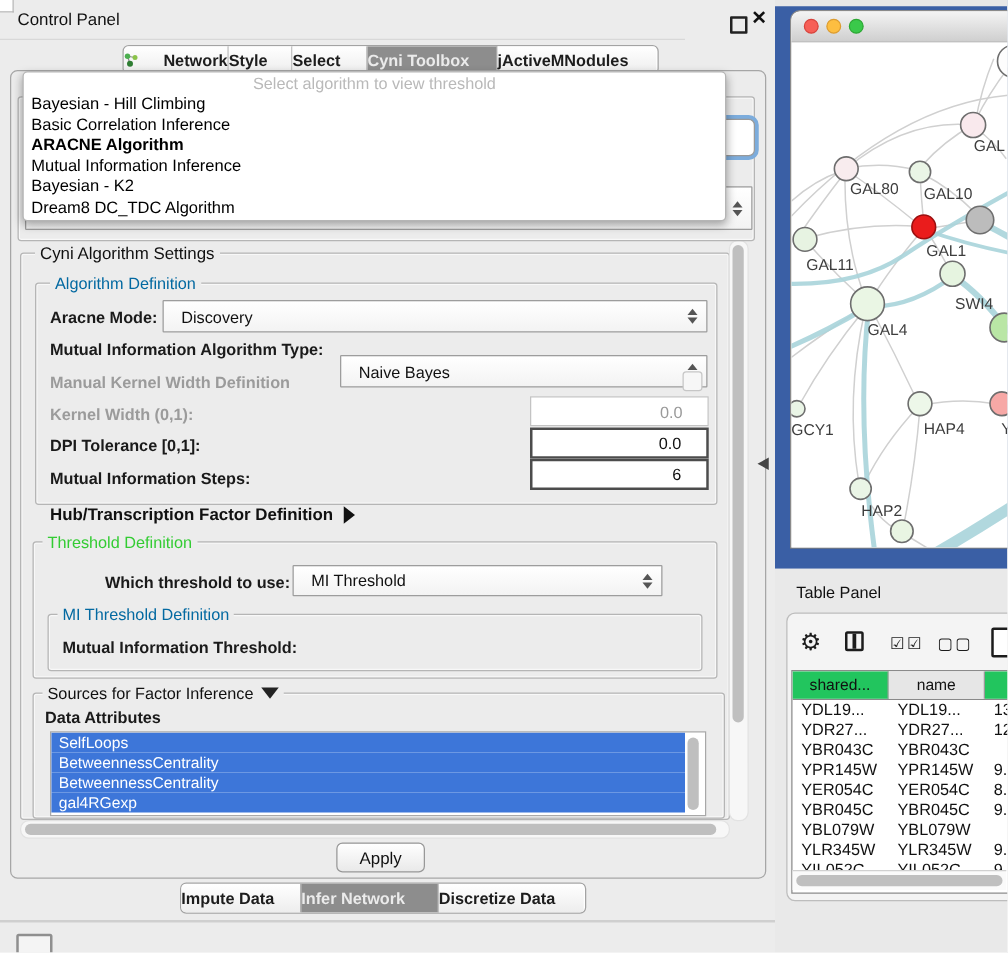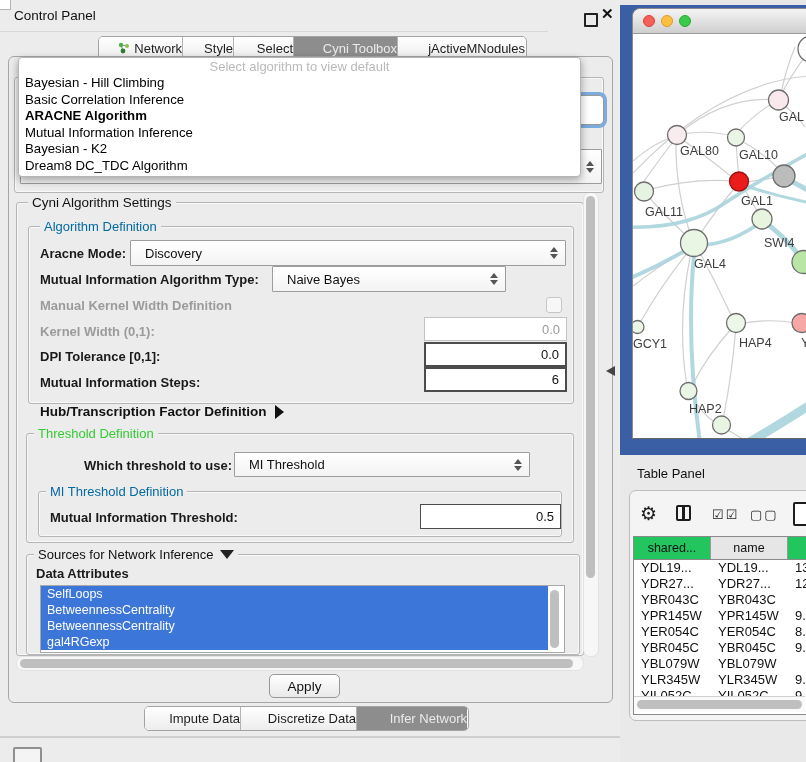--- a/index.html
+++ b/index.html
@@ -5,40 +5,40 @@
   html,body{margin:0;padding:0}
   #screen{position:relative;width:806px;height:762px;background:#ececec;
     font-family:"Liberation Sans",sans-serif;overflow:hidden;color:#111}
   .abs{position:absolute}
   
   .cp-titlebar{left:0;top:0;width:548px;height:31px;border-bottom:1px solid #d8d8d8}
   .cp-title{left:14px;top:8px;font-size:13.5px;color:#111}
   .win-float{left:584px;top:13px;width:10px;height:10px;border:2px solid #222;border-radius:1px}
   .win-close{left:601px;top:5px;font-size:15px;font-weight:bold;color:#111}
   .tabbar{display:flex;border:1px solid #a3a3a3;border-radius:5px;overflow:hidden;background:#fff}
-  .tab{display:flex;align-items:center;justify-content:flex-end;gap:4px;
-    font-size:13px;font-weight:normal;color:#1d1d1d;background:linear-gradient(#ffffff,#ededed);
+  .tab{display:flex;align-items:center;justify-content:space-between;gap:4px;
+    font-size:13px;font-weight:bold;color:#1d1d1d;background:linear-gradient(#ffffff,#ededed);
     border-right:1px solid #b3b3b3;box-sizing:border-box}
   .tab:last-child{border-right:none}
   .tab.sel{background:#8d8d8d;color:#ebebeb}
   .mainbox{left:8px;top:56px;width:603px;height:645px;border:1px solid #a6a6a6;border-radius:6px;background:#ececec}
   .grpbox{border:1px solid #b5b5b5;border-radius:3px;box-shadow:inset 0 0 0 1px rgba(255,255,255,.65)}
   .grptitle{background:#ececec;padding:0 4px;font-size:13px;white-space:nowrap}
   .blue-t{color:#0369a1}
   .green-t{color:#33cc33}
   .lbl{font-size:13px;font-weight:bold;color:#1a1a1a;white-space:nowrap}
   .lbl.dis{color:#9b9b9b}
   .combo{background:linear-gradient(#ffffff,#f3f3f3);border:1px solid #9d9d9d;border-radius:1px;
     font-size:13px;display:flex;align-items:center;padding-left:14px;box-sizing:border-box;color:#111}
   .stepper{position:absolute;right:7px;top:50%;transform:translateY(-50%);display:flex;flex-direction:column;gap:2px}
   .stepper i{display:block;width:0;height:0;border-left:4px solid transparent;border-right:4px solid transparent}
   .stepper .up{border-bottom:5px solid #555}
   .stepper .dn{border-top:5px solid #555}
   .field{background:#fff;border:2px solid #4c4c4c;font-size:13px;display:flex;align-items:center;
-    justify-content:flex-end;padding-right:6px;box-sizing:border-box}
+    justify-content:flex-end;padding-right:20px;box-sizing:border-box}
   .field.dis{border:1px solid #c3c3c3;color:#9a9a9a}
   .cbx{width:14px;height:14px;border:1px solid #c6c6c6;border-radius:3px;background:#f7f7f7}
   .tri-right{display:inline-block;width:0;height:0;border-top:7px solid transparent;
     border-bottom:7px solid transparent;border-left:9px solid #111;vertical-align:-3px;margin-left:8px}
   .tri-down{display:inline-block;width:0;height:0;border-left:7px solid transparent;
     border-right:7px solid transparent;border-top:9px solid #222;vertical-align:0px;margin-left:6px}
   .popup{left:18px;top:57px;width:561px;height:118px;background:#fff;border:1px solid #b5b5b5;
     border-radius:4px;box-shadow:0 3px 8px rgba(0,0,0,.35);z-index:10;overflow:hidden}
   .popup .ph{height:17px;text-align:center;color:#b9b9b9;font-size:13px;line-height:17px}
   .popup .it{height:16.5px;line-height:16.5px;font-size:13.2px;padding-left:6px;color:#000;white-space:nowrap}
@@ -116,21 +116,21 @@
   <div class="abs" style="left:556px;top:95px;width:46px;height:28px;background:#fff;border:1px solid #999;border-radius:5px;box-shadow:0 0 0 3px #7cacdc;z-index:2"></div>
   <div class="abs combo" style="left:20px;top:149px;width:582px;height:35px;color:#9a9a9a;z-index:2">
     <span>gal-filtered sif default node</span>
     <span class="stepper">
         <i class="up"></i>
         <i class="dn"></i>
       </span>
   </div>
 
   <div class="abs popup" id="algo-popup">
-    <div class="ph">Select algorithm to view default</div>
+    <div class="ph">Select algorithm to view threshold</div>
   <div class="it">Bayesian - Hill Climbing</div>
       <div class="it">Basic Correlation Inference</div>
       <div class="it hl">ARACNE Algorithm</div>
       <div class="it">Mutual Information Inference</div>
       <div class="it">Bayesian - K2</div>
       <div class="it">Dream8 DC_TDC Algorithm</div>
     </div>
 
   <div class="abs grpbox" style="left:16px;top:202px;width:566px;height:452px"></div>
   <div class="abs grptitle" style="left:28px;top:195px;font-size:13.5px">Cyni Algorithm Settings</div>
@@ -141,21 +141,21 @@
   <div class="abs lbl" style="left:40px;top:246px">Aracne Mode:</div>
   <div class="abs combo" style="left:130px;top:240px;width:436px;height:26px">
     <span>Discovery</span>
     <span class="stepper">
         <i class="up"></i>
         <i class="dn"></i>
       </span>
   </div>
 
   <div class="abs lbl" style="left:40px;top:272px">Mutual Information Algorithm Type:</div>
-  <div class="abs combo" style="left:272px;top:266px;width:234px;height:26px">
+  <div class="abs combo" style="left:272px;top:284px;width:294px;height:26px">
     <span>Naive Bayes</span>
     <span class="stepper">
         <i class="up"></i>
         <i class="dn"></i>
       </span>
   </div>
 
   <div class="abs lbl dis" style="left:40px;top:298px">Manual Kernel Width Definition</div>
   <div class="abs cbx" style="left:546px;top:297px"></div>
 
@@ -186,27 +186,24 @@
     <span>MI Threshold</span>
     <span class="stepper">
         <i class="up"></i>
         <i class="dn"></i>
       </span>
   </div>
 
   <div class="abs grpbox" style="left:38px;top:491px;width:522px;height:44px"></div>
   <div class="abs grptitle blue-t" style="left:46px;top:484px">MI Threshold Definition</div>
   <div class="abs lbl" style="left:50px;top:510px">Mutual Information Threshold:</div>
-  <div class="abs field" style="left:420px;top:504px;width:141px;height:25px;border-width:1.5px">
-    <span>0.5</span>
-  </div>
 
   <div class="abs grpbox" style="left:26px;top:554px;width:552px;height:99px"></div>
   <div class="abs grptitle" style="left:34px;top:547px">
-    <span>Sources for Network Inference</span><span class="tri-down"></span>
+    <span>Sources for Factor Inference</span><span class="tri-down"></span>
   </div>
   <div class="abs lbl" style="left:36px;top:566px">Data Attributes</div>
 
   <div class="abs list" id="attr-list" style="left:40px;top:585px;width:523px;height:66px">
     <div class="abs sb-thumb" style="left:509px;top:4px;width:9px;height:58px"></div>
   <div class="row" style="background: rgb(61, 118, 217);">SelfLoops</div>
       <div class="row" style="background: rgb(61, 118, 217);">BetweennessCentrality</div>
       <div class="row" style="background: rgb(61, 118, 217);">BetweennessCentrality</div>
       <div class="row" style="background: rgb(61, 118, 217);">gal4RGexp</div>
     </div>
@@ -217,25 +214,25 @@
   <div class="abs sb-track" style="left:16px;top:656px;width:566px;height:13px">
     <div class="abs sb-thumb" style="left:3px;top:2px;width:553px;height:9px"></div>
   </div>
 
   <div class="abs btn" style="left:269px;top:674px;width:69px;height:22px">Apply</div>
 
   <div class="abs tabbar" id="bottom-tabs" style="left:144px;top:706px;width:323px;height:23px">
       <div class="tab" style="width: 96px;">
         <span>Impute Data</span>
       </div>
+      <div class="tab sel" style="width: 110px;">
+        <span>Infer Network</span>
+      </div>
       <div class="tab" style="width: 116px;">
         <span>Discretize Data</span>
-      </div>
-      <div class="tab sel" style="width: 110px;">
-        <span>Infer Network</span>
       </div>
     </div>
 
   <div class="abs" style="left:0;top:736px;width:624px;height:2px;background:#cfcfcf"></div>
   <div class="abs" style="left:13px;top:747px;width:25px;height:15px;border:2px solid #8f8f8f;border-radius:2px;background:#f4f4f4"></div>
 
   <div class="abs cursor-arrow" style="left:606px;top:366px"></div>
 
   <div class="abs net-region" id="net-region" style="background: rgb(58, 95, 165);">
     <div class="abs" style="left:0;top:0;width:186px;height:5px;background:#e7e7e7"></div>

